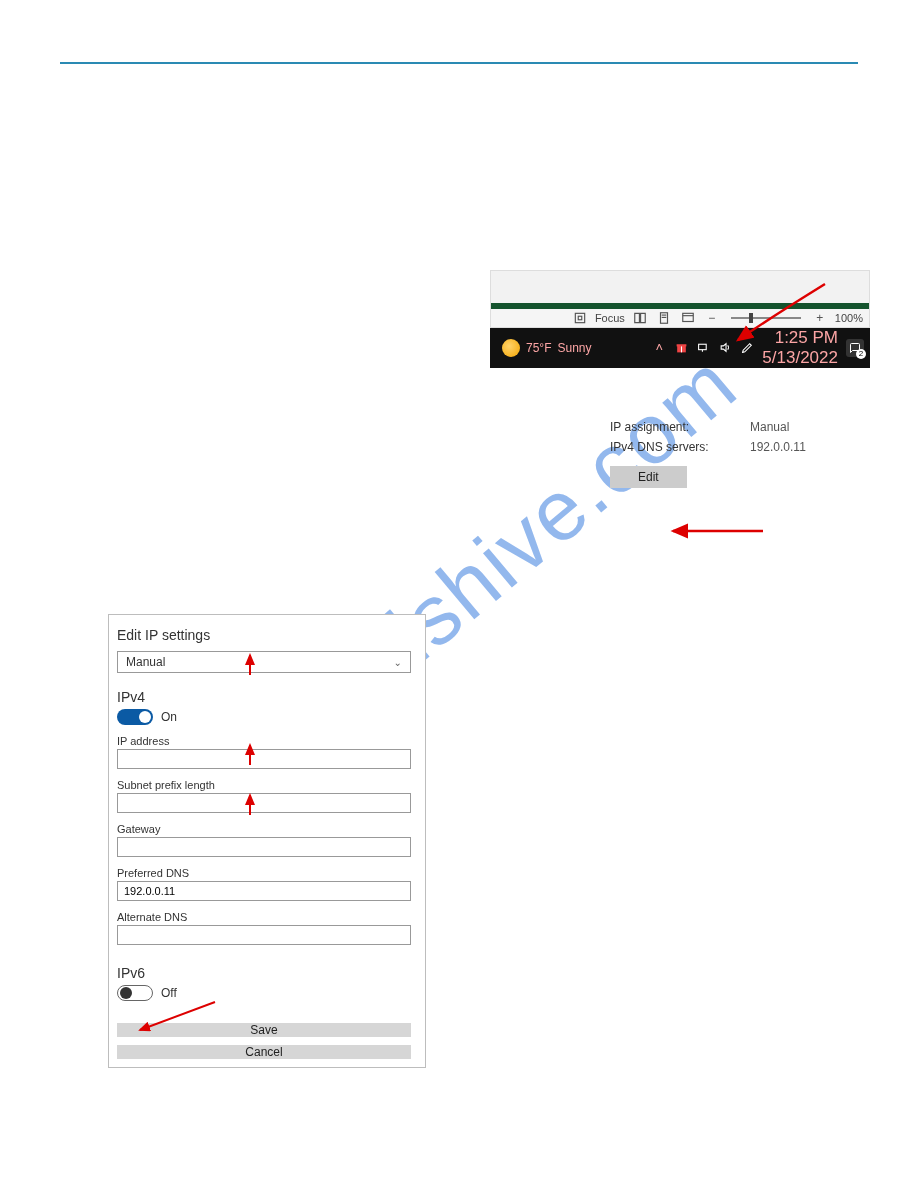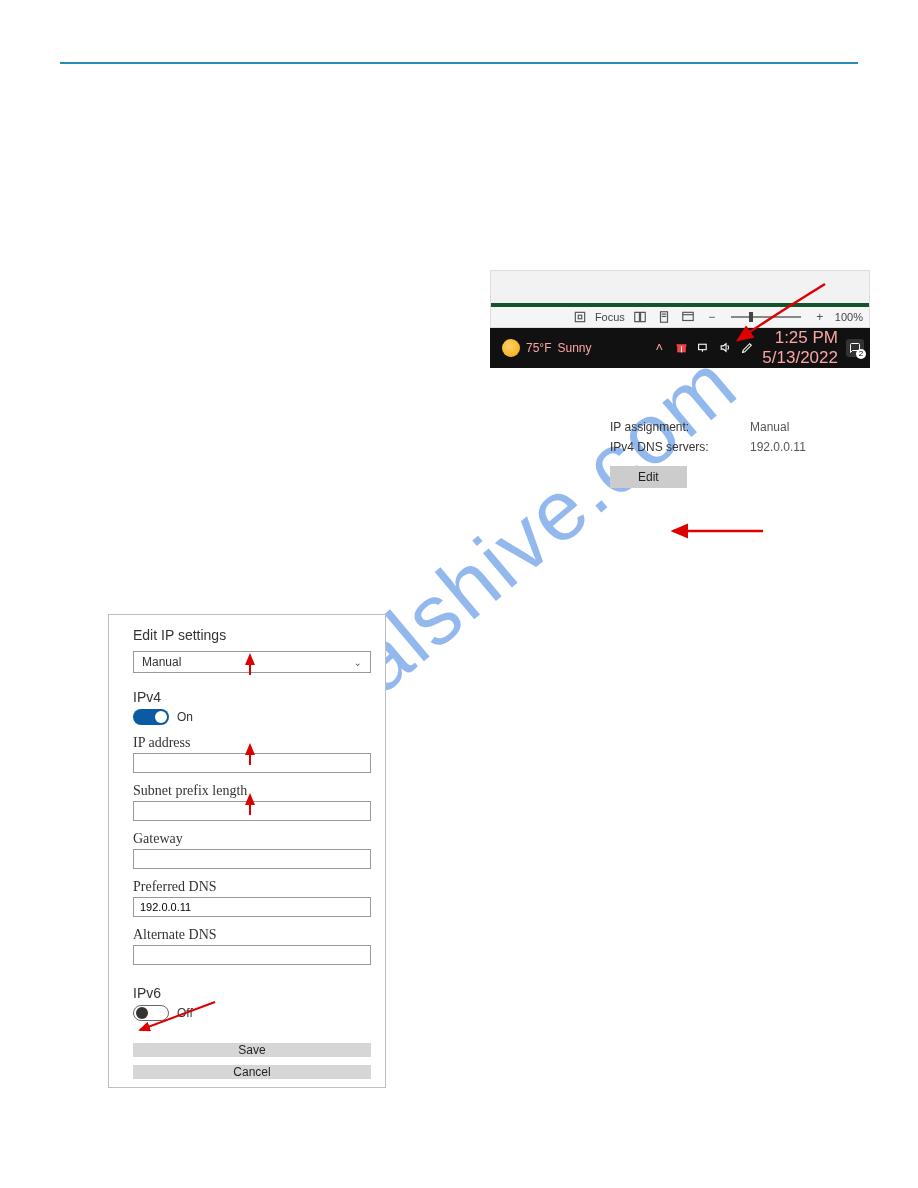--- a/index.html
+++ b/index.html
@@ -41,21 +41,21 @@
     bottom: 0; left: 0; right: 0;
     height: 24px;
     display: flex;
     align-items: center;
     justify-content: flex-end;
     gap: 6px;
     padding: 0 6px;
     font-size: 11px;
     color: #444;
     background: #f5f5f5;
-    border-top: 4px solid #14532d;
+    border-top: 6px solid #14532d;
   }
   .office-toolbar .iconbox {
     width: 18px; height: 18px;
     display: flex; align-items: center; justify-content: center;
     font-size: 12px;
     color: #555;
   }
   .zoom-slider {
     width: 70px; height: 2px; background: #888; position: relative;
     margin: 0 4px;
@@ -124,24 +124,24 @@
     font-size:12px;
     padding: 4px 28px;
     margin-top: 6px;
   }
 
   
   .dialog {
     position: absolute;
     top: 614px;
     left: 108px;
-    width: 278px;
+    width: 318px;
     border: 1px solid #bdbdbd;
     background: #fff;
-    padding: 12px 14px 0 24px;
+    padding: 12px 14px 0 8px;
     font-size: 12px;
     box-shadow: 0 0 0 rgba(0,0,0,0.1);
   }
   .dialog h5 {
     font-size: 14px;
     font-weight: 400;
     margin-bottom: 8px;
   }
   .selectbox {
     border:1px solid #999;
@@ -167,21 +167,21 @@
     width:12px; height:12px; border-radius:50%; background:#fff;
   }
   .toggle-off {
     width: 36px; height: 16px; border-radius: 8px; background:#fff;
     border:1px solid #666; position:relative;
   }
   .toggle-off::after {
     content:""; position:absolute; left:2px; top:1px;
     width:12px; height:12px; border-radius:50%; background:#333;
   }
-  .fieldlbl { font-size:14px; margin-top: 10px; margin-bottom: 2px; display:block;font-family:Liberation Serif, serif; }
+  .fieldlbl { font-size:11px; margin-top: 10px; margin-bottom: 2px; display:block; }
   .txtin {
     width:100%; height:20px; border:1px solid #999; font-size:11px; padding:0 6px;
   }
   .dialog-buttons {
     display:flex; gap:8px; margin: 14px -14px 0 -14px;
     padding: 6px 14px 8px 14px;
     flex-direction: column;
   }
   .dbtn {
     flex:1; background:#d6d6d6; color:#222; font-size:12px;

